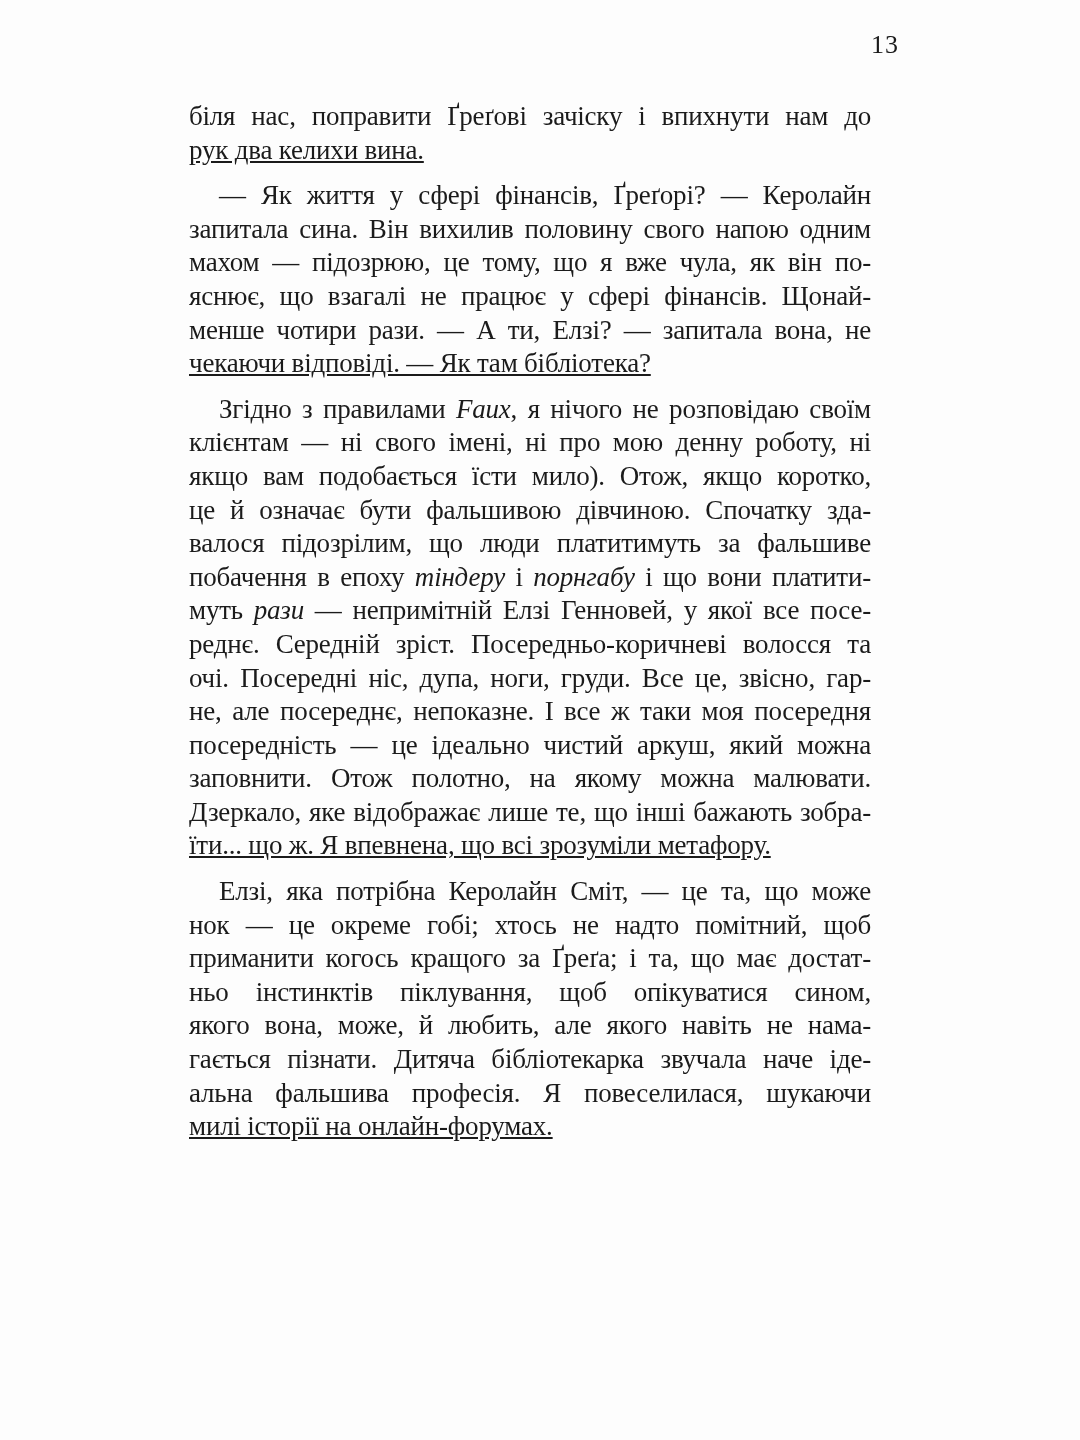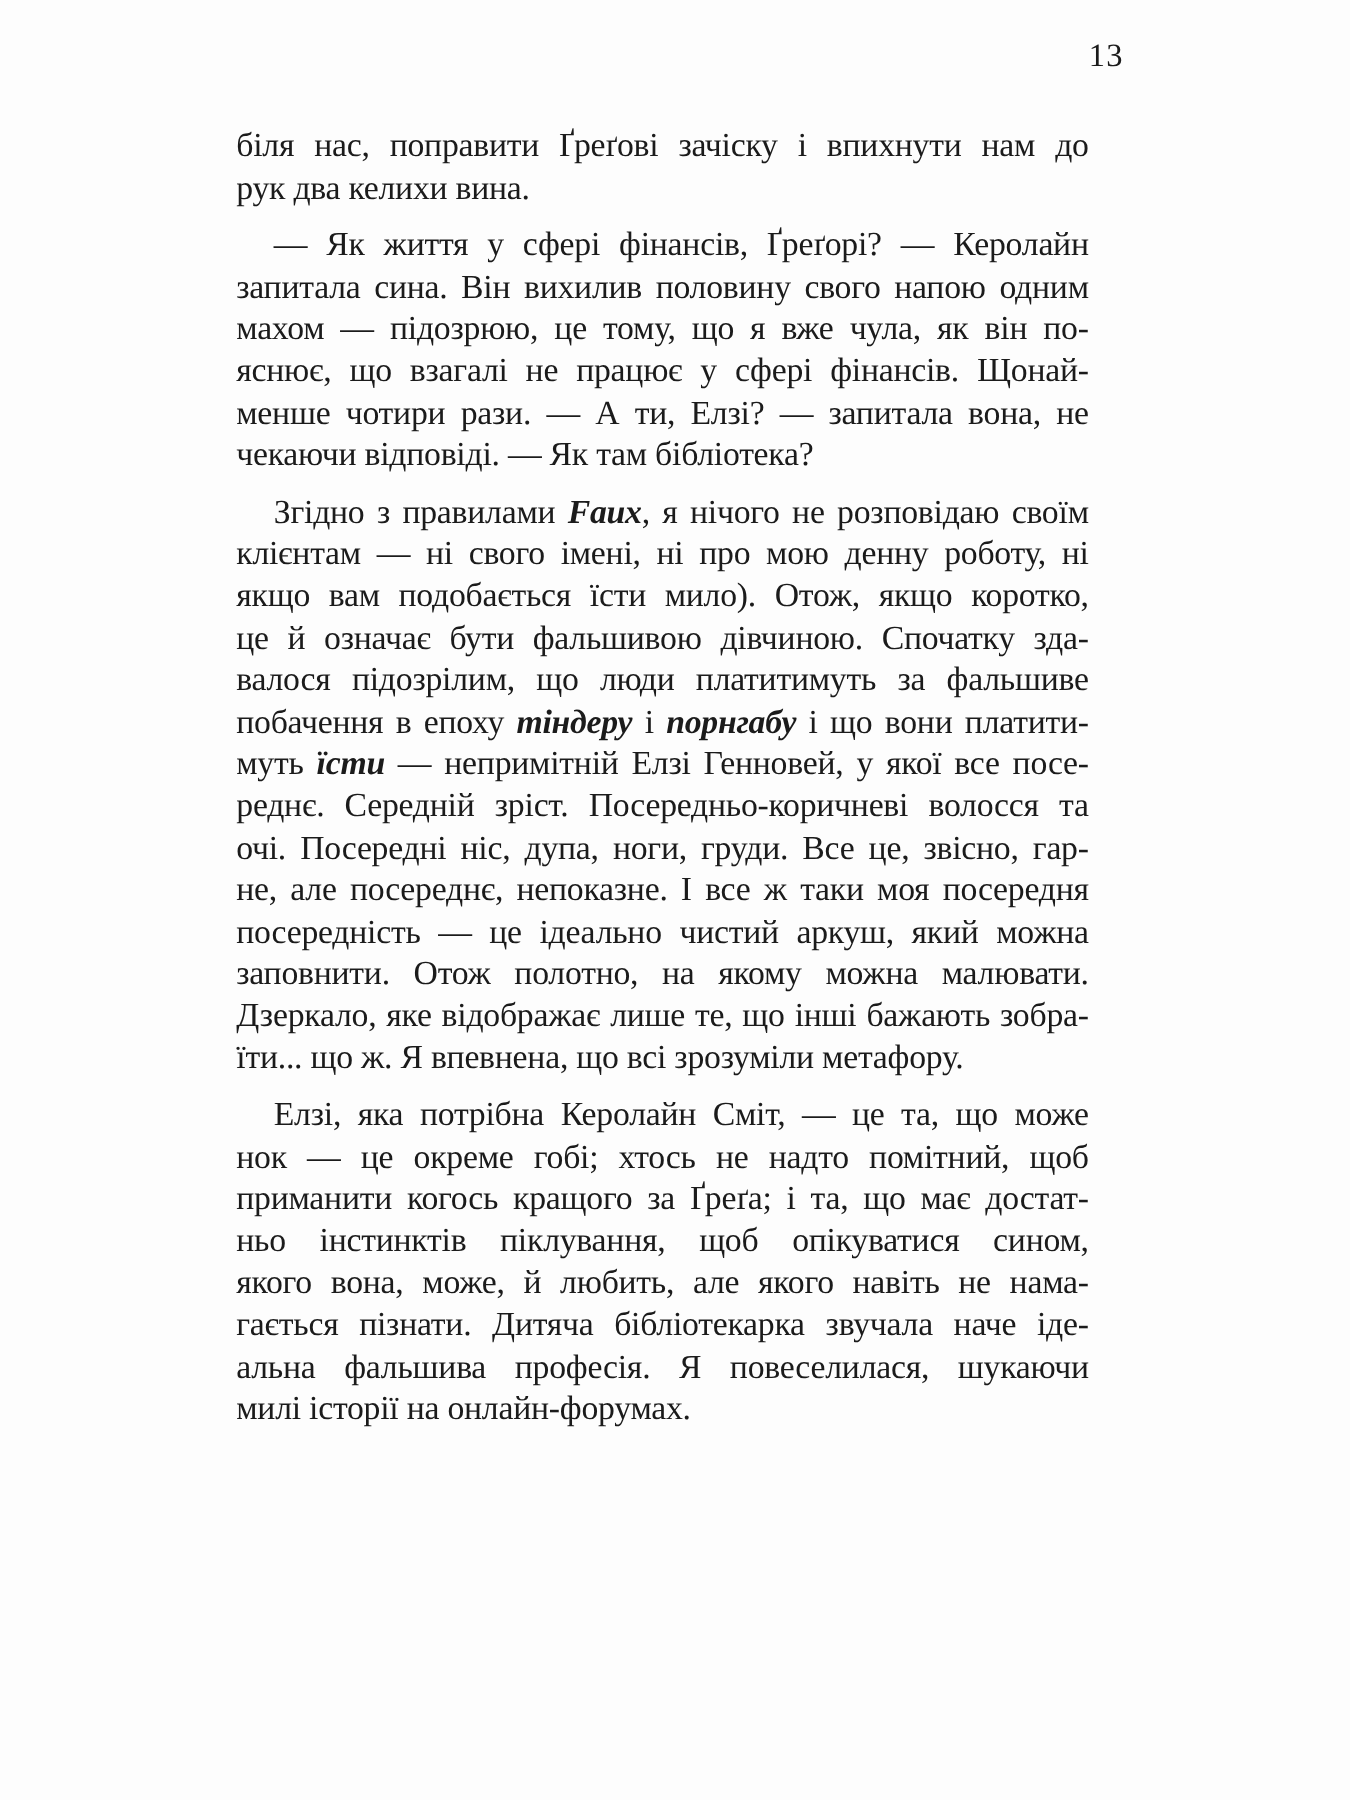--- a/index.html
+++ b/index.html
@@ -34,25 +34,26 @@
     line-height: 33.6px;
     letter-spacing: -0.2px;
   }
   .paragraph { margin: 12px; }
   .line {
     text-align: justify;
     text-align-last: justify;
   }
   .line.para-end {
     text-align-last: left;
+    text-decoration: underline;
   }
   .line.indent {
     text-indent: 30px;
   }
-  .line em { font-style: italic; font-weight: bold; }
+  .line em { font-style: italic; }
 </style>
 </head>
 <body>
 
 <div class="page">
   <div class="page-number">13</div>
   <div class="page-text">
       <div class="paragraph">
         <div class="line"><span>біля нас, поправити Ґреґові зачіску і впихнути нам до</span></div>
         <div class="line para-end"><span>рук два келихи вина.</span></div>
@@ -65,21 +66,21 @@
         <div class="line"><span>менше чотири рази. — А ти, Елзі? — запитала вона, не</span></div>
         <div class="line para-end"><span>чекаючи відповіді. — Як там бібліотека?</span></div>
       </div>
       <div class="paragraph">
         <div class="line indent"><span>Згідно з правилами </span><em>Faux</em><span>, я нічого не розповідаю своїм</span></div>
         <div class="line"><span>клієнтам — ні свого імені, ні про мою денну роботу, ні</span></div>
         <div class="line"><span>якщо вам подобається їсти мило). Отож, якщо коротко,</span></div>
         <div class="line"><span>це й означає бути фальшивою дівчиною. Спочатку зда-</span></div>
         <div class="line"><span>валося підозрілим, що люди платитимуть за фальшиве</span></div>
         <div class="line"><span>побачення в епоху </span><em>тіндеру</em><span> і </span><em>порнгабу</em><span> і що вони платити-</span></div>
-        <div class="line"><span>муть </span><em>їсти</em><span> — непримітній Елзі Генновей, у якої все посе-</span></div>
+        <div class="line"><span>муть </span><em>рази</em><span> — непримітній Елзі Генновей, у якої все посе-</span></div>
         <div class="line"><span>реднє. Середній зріст. Посередньо-коричневі волосся та</span></div>
         <div class="line"><span>очі. Посередні ніс, дупа, ноги, груди. Все це, звісно, гар-</span></div>
         <div class="line"><span>не, але посереднє, непоказне. І все ж таки моя посередня</span></div>
         <div class="line"><span>посередність — це ідеально чистий аркуш, який можна</span></div>
         <div class="line"><span>заповнити. Отож полотно, на якому можна малювати.</span></div>
         <div class="line"><span>Дзеркало, яке відображає лише те, що інші бажають зобра-</span></div>
         <div class="line para-end"><span>їти... що ж. Я впевнена, що всі зрозуміли метафору.</span></div>
       </div>
       <div class="paragraph">
         <div class="line indent"><span>Елзі, яка потрібна Керолайн Сміт, — це та, що може</span></div>

